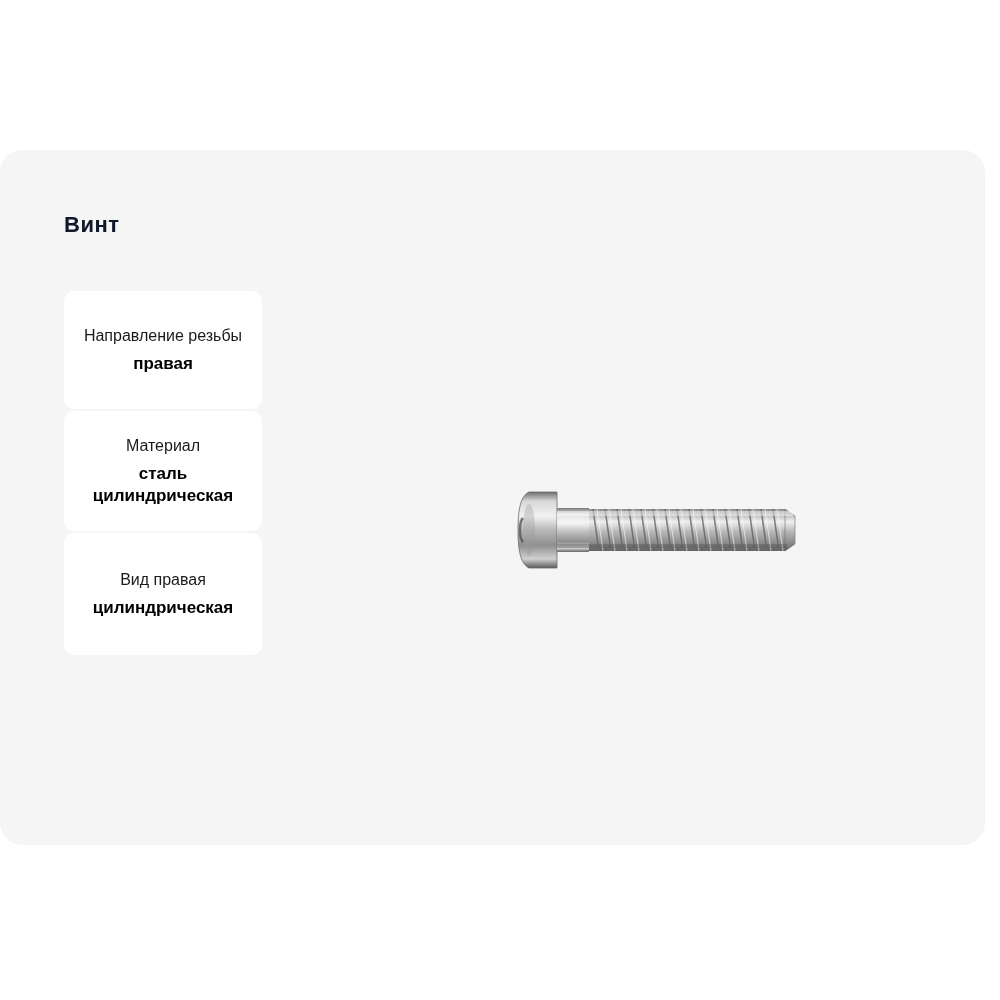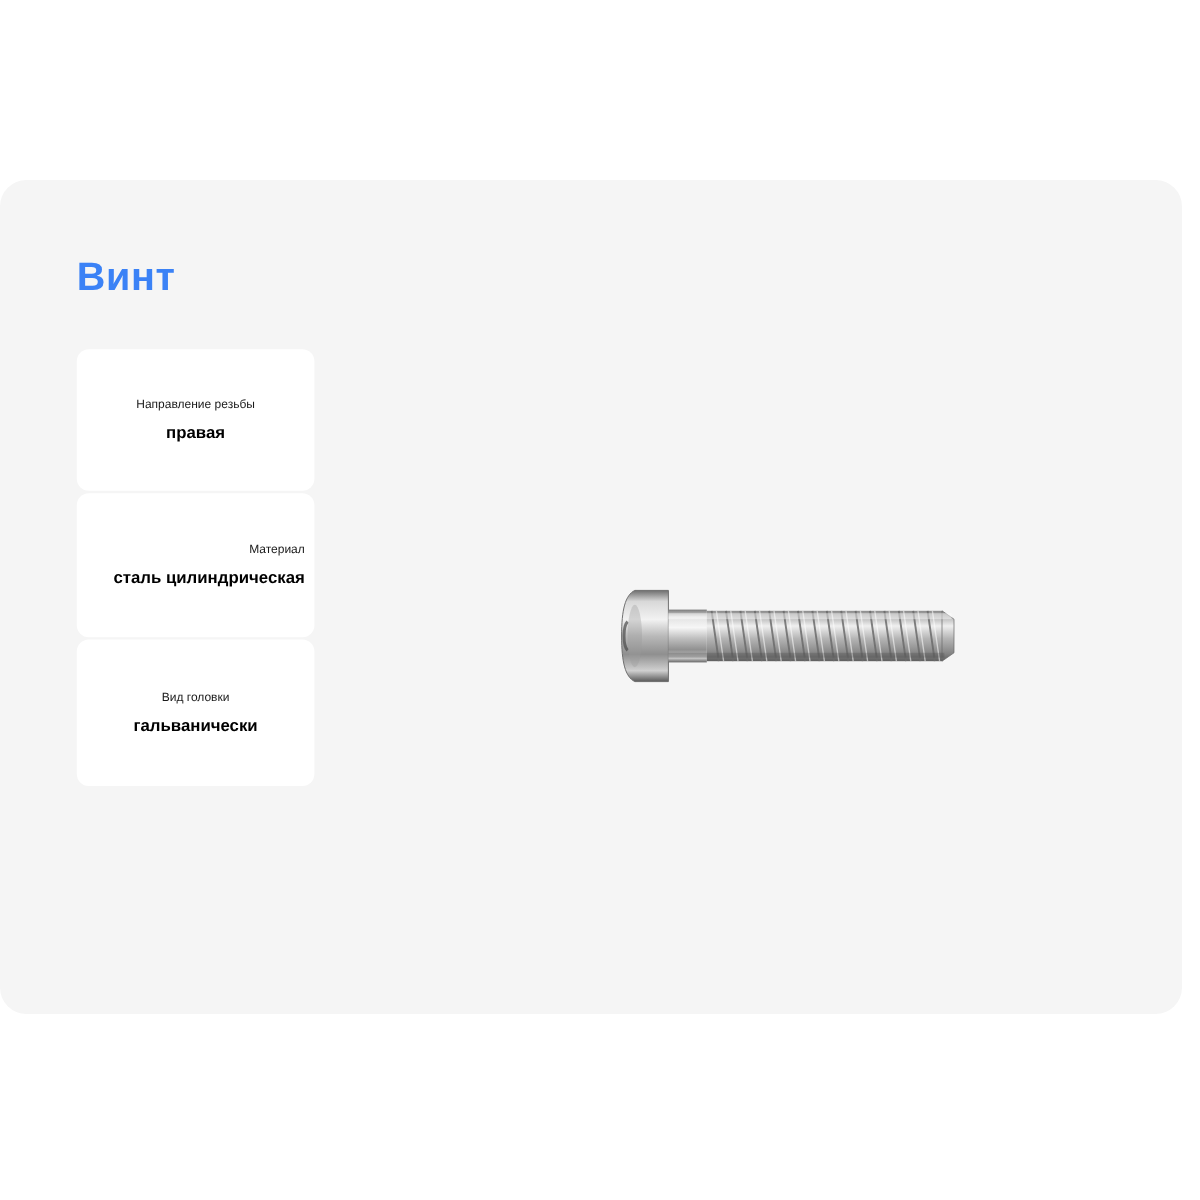--- a/index.html
+++ b/index.html
@@ -26,23 +26,23 @@
     width: 985px;
     height: 695px;
     background: #f5f5f5;
     border-radius: 22px;
   }
 
   .product-title {
     position: absolute;
     left: 64px;
     top: 212px;
-    font-size: 33px;
+    font-size: 22px;
     font-weight: bold;
-    color: #3b82f6;
+    color: #0f172a;
     letter-spacing: 0.5px;
   }
 
   .spec-list {
     position: absolute;
     left: 64px;
     top: 291px;
     width: 198px;
   }
 
@@ -53,34 +53,34 @@
     display: flex;
     flex-direction: column;
     align-items: center;
     justify-content: center;
     text-align: center;
     padding: 14px 8px;
     box-sizing: border-box;
   }
 
   .spec-card.h1 { height: 118px; }
-  .spec-card.h2 { height: 120px; align-items: flex-end; }
+  .spec-card.h2 { height: 120px; }
   .spec-card.h3 { height: 118px; }
   .spec-card.h4 { height: 122px; }
 
   .spec-label {
-    font-size: 10px;
+    font-size: 16px;
     color: #1a1a1a;
     font-weight: normal;
     line-height: 1.35;
     margin-bottom: 6px;
   }
 
   .spec-value {
-    font-size: 14px;
+    font-size: 17px;
     color: #000000;
     font-weight: bold;
     line-height: 1.3;
   }
 
   .screw-figure {
     position: absolute;
     left: 505px;
     top: 470px;
     width: 310px;
@@ -103,22 +103,22 @@
       <div class="spec-value">правая</div>
     </div>
 
     <div class="spec-card h2">
       <div class="spec-label">Материал</div>
       <div class="spec-value">сталь цилиндрическая</div>
     </div>
 
 
     <div class="spec-card h4">
-      <div class="spec-label">Вид головки</div>
-      <div class="spec-value">гальванически</div>
+      <div class="spec-label">Вид правая</div>
+      <div class="spec-value">цилиндрическая</div>
     </div>
 
   </div>
 
   <div class="screw-figure">
     <svg width="310" height="120" viewBox="0 0 310 120" xmlns="http://www.w3.org/2000/svg">
       <defs>
         <linearGradient id="headGrad" x1="0" y1="0" x2="0" y2="1">
           <stop offset="0%" stop-color="#6e6e6e"></stop>
           <stop offset="12%" stop-color="#d8d8d8"></stop>

